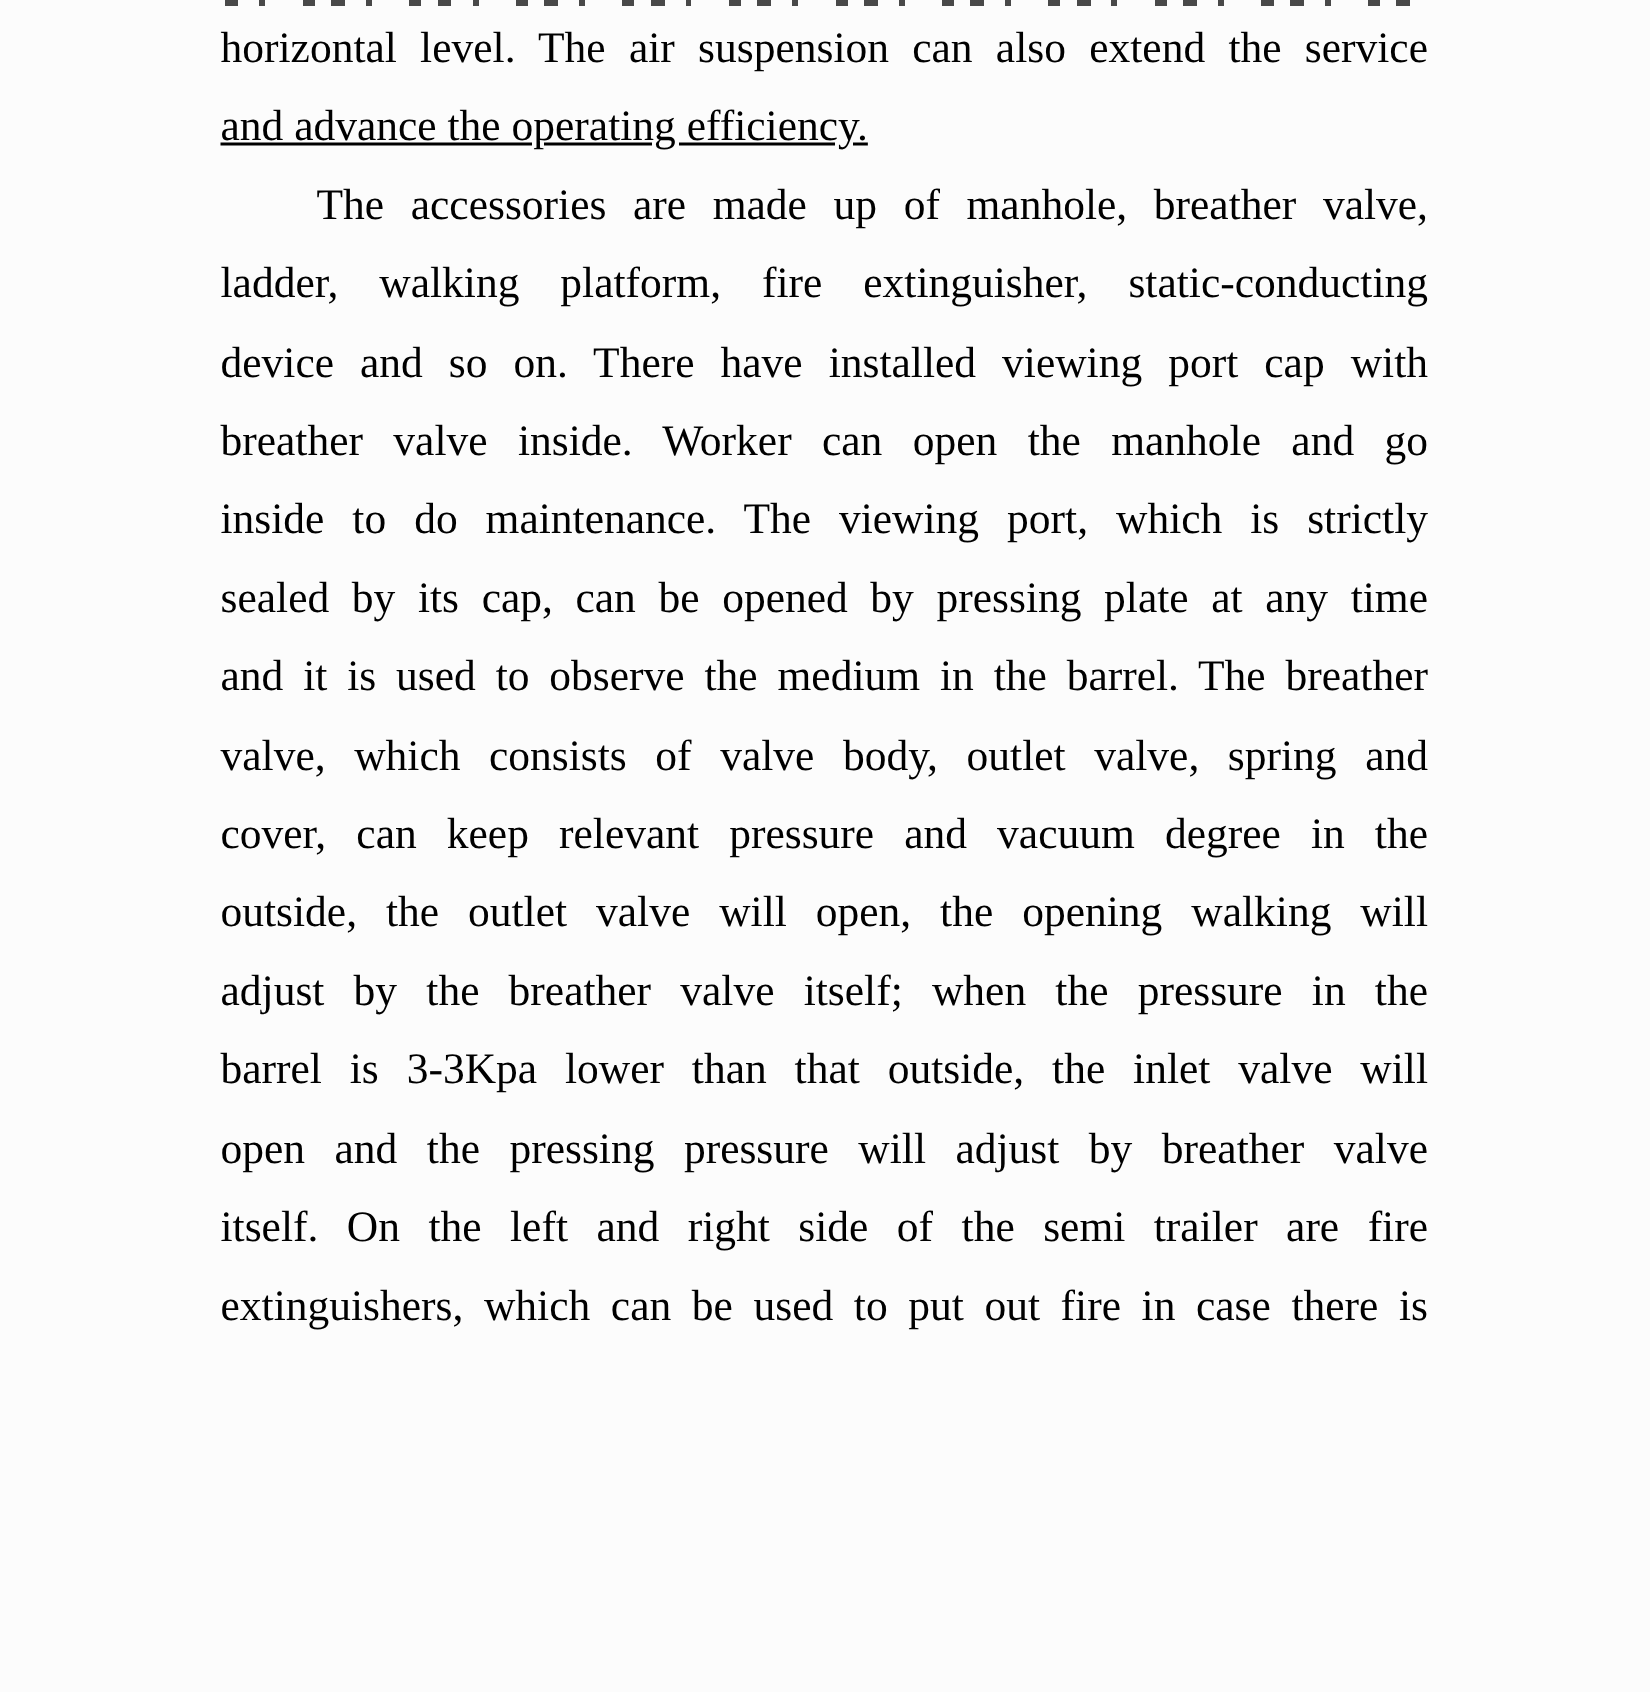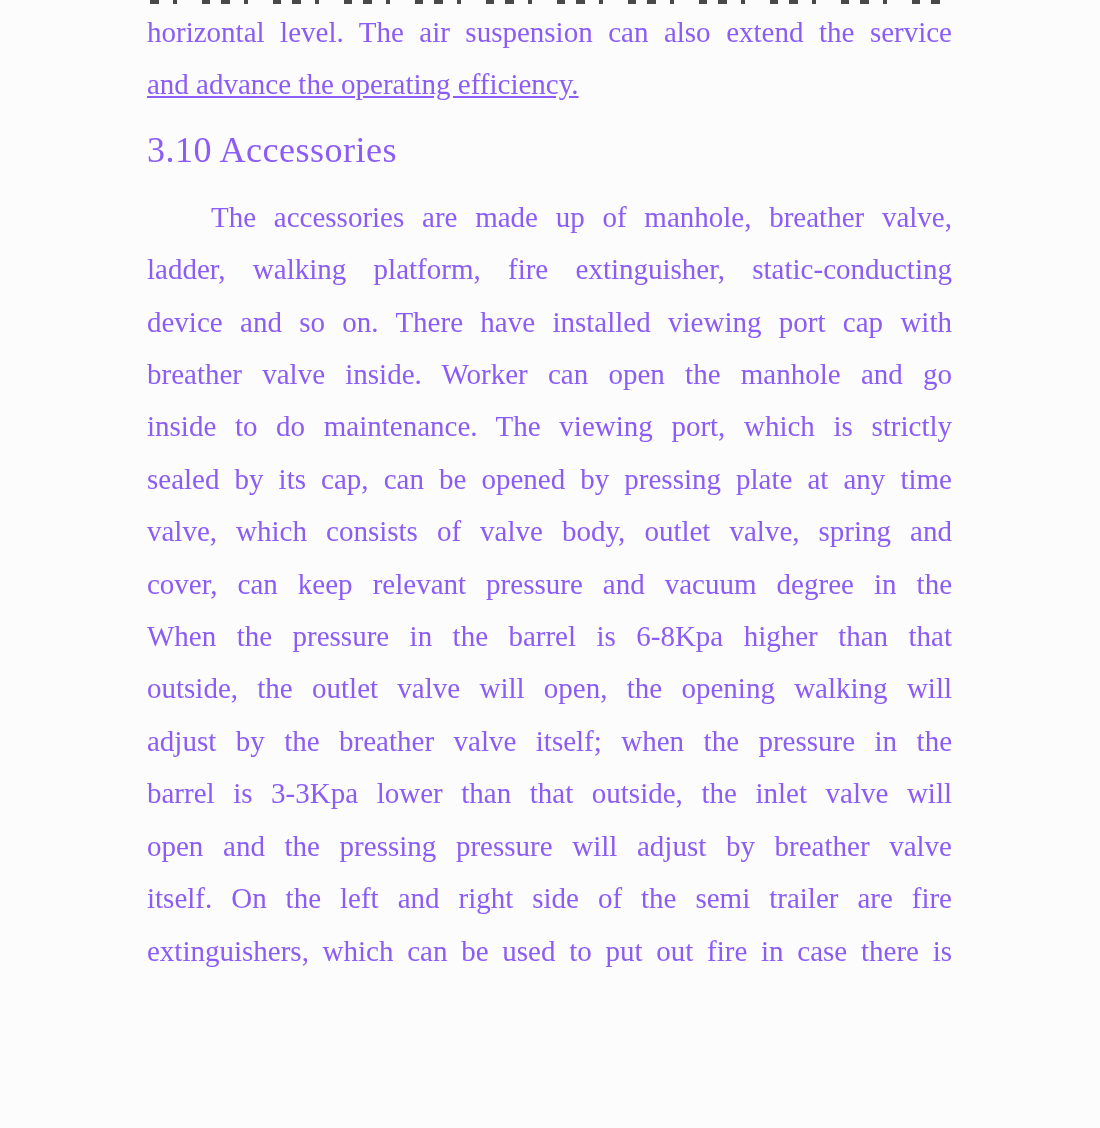--- a/index.html
+++ b/index.html
@@ -49,40 +49,39 @@
     font-size: 36px;
     font-weight: 400;
     line-height: 44px;
     margin: 17px 0 19px 0;
     letter-spacing: 0.5px;
   }
 </style>
 </head>
 <body style="background: rgb(252, 252, 252);">
 
-<div class="page" style="background: rgb(252, 252, 252); color: #8b5cf6;">
+<div class="page" style="background: rgb(252, 252, 252); color: #000000;">
   <div class="remnant"></div>
 
   <div class="para">
       <div class="line">horizontal level. The air suspension can also extend the service</div>
       <div class="line no-justify">and advance the operating efficiency.</div>
     </div>
 
-  <h2 class="heading">3.10 Accessories</h2>
 
   <div class="para">
       <div class="line indent">The accessories are made up of manhole, breather valve,</div>
       <div class="line">ladder, walking platform, fire extinguisher, static-conducting</div>
       <div class="line">device and so on. There have installed viewing port cap with</div>
       <div class="line">breather valve inside. Worker can open the manhole and go</div>
       <div class="line">inside to do maintenance. The viewing port, which is strictly</div>
       <div class="line">sealed by its cap, can be opened by pressing plate at any time</div>
+      <div class="line">and it is used to observe the medium in the barrel. The breather</div>
       <div class="line">valve, which consists of valve body, outlet valve, spring and</div>
       <div class="line">cover, can keep relevant pressure and vacuum degree in the</div>
-      <div class="line">When the pressure in the barrel is 6-8Kpa higher than that</div>
       <div class="line">outside, the outlet valve will open, the opening walking will</div>
       <div class="line">adjust by the breather valve itself; when the pressure in the</div>
       <div class="line">barrel is 3-3Kpa lower than that outside, the inlet valve will</div>
       <div class="line">open and the pressing pressure will adjust by breather valve</div>
       <div class="line">itself. On the left and right side of the semi trailer are fire</div>
       <div class="line">extinguishers, which can be used to put out fire in case there is</div>
     </div>
 </div>
 
 </body></html>

